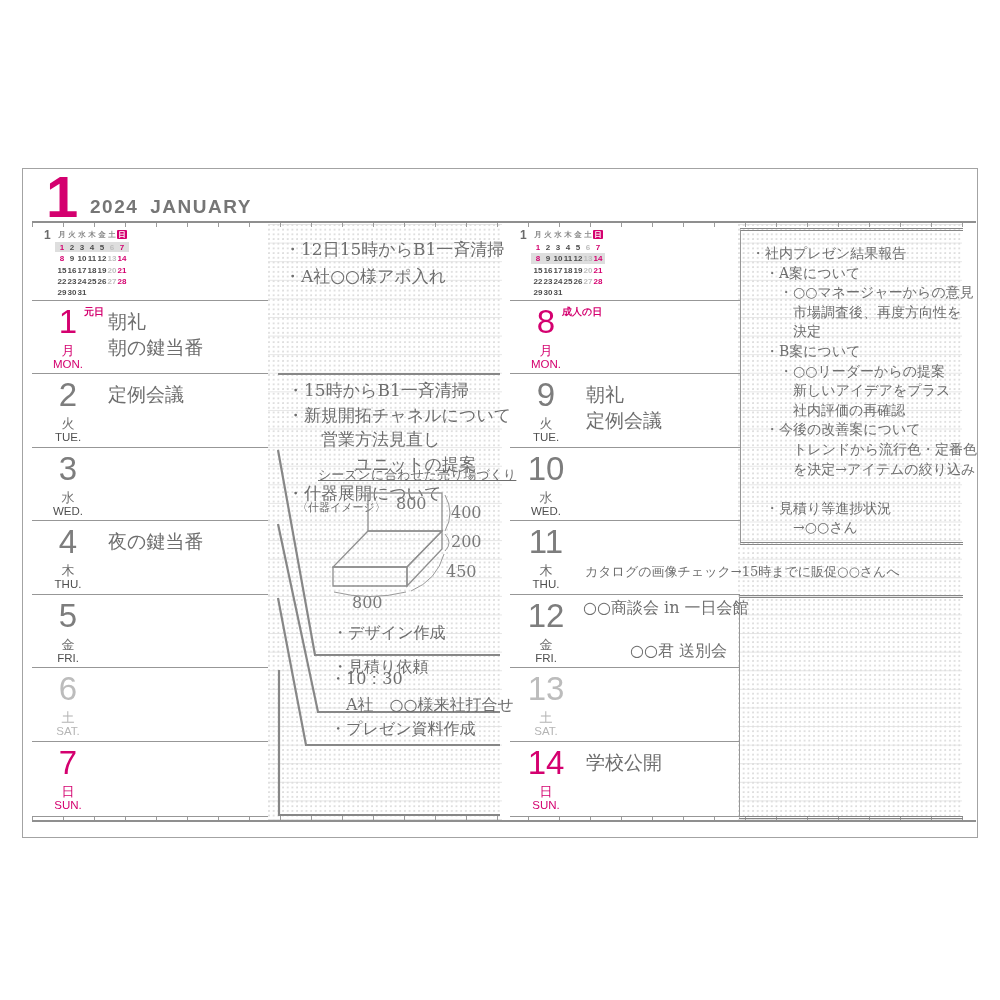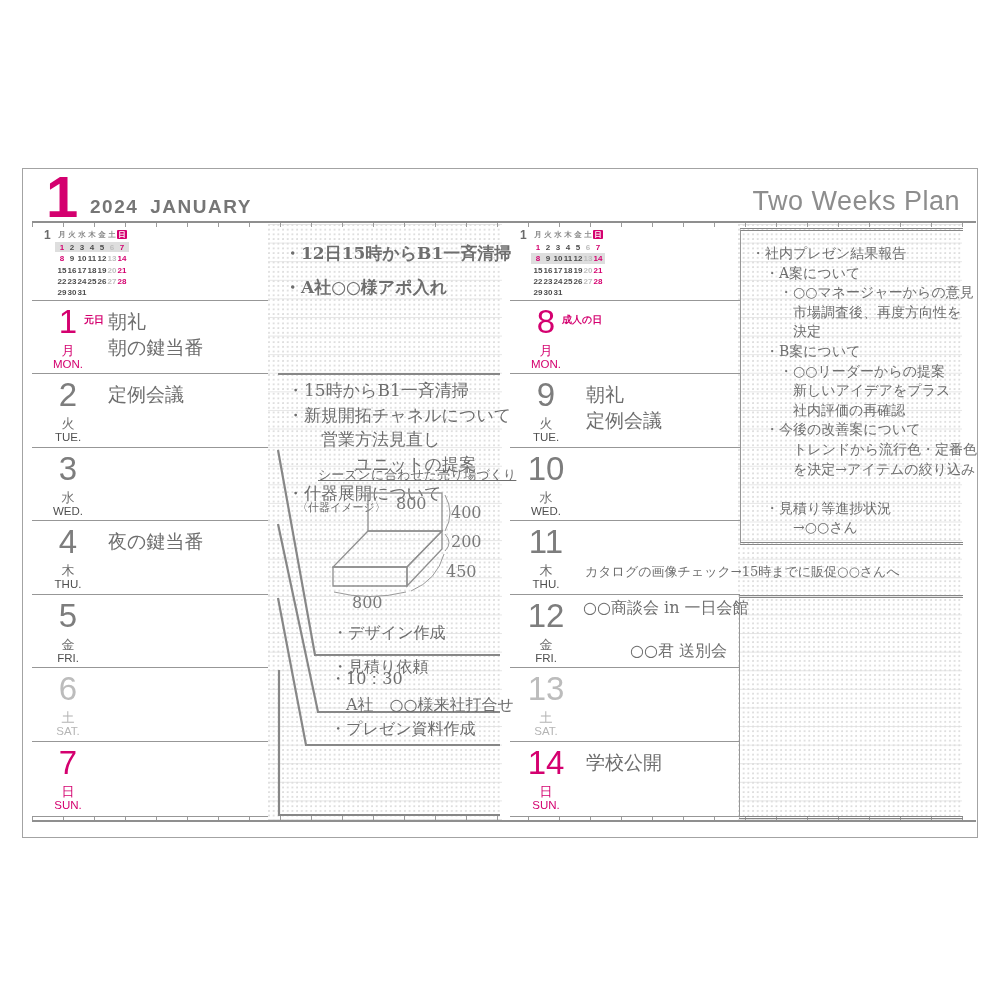--- a/index.html
+++ b/index.html
@@ -32,34 +32,34 @@
   
   .day-row{position:absolute;border-top:1.5px solid #979797;z-index:1;}
   .day-row.last{border-bottom:1.5px solid #979797;}
   .day-num{position:absolute;left:0;top:2px;width:72px;text-align:center;
            font-size:33px;color:#7d7d7d;}
   .day-kanji{position:absolute;left:0;top:41px;width:72px;text-align:center;font-size:13px;color:#6f6f6f;}
   .day-en{position:absolute;left:0;top:57px;width:72px;text-align:center;font-size:11.5px;font-weight:normal;color:#4f4f4f;}
   .day-row.pink .day-num,.day-row.pink .day-kanji,.day-row.pink .day-en{color:var(--pink);}
   .day-row.muted .day-num{color:#bcbcbc;}
   .day-row.muted .day-kanji,.day-row.muted .day-en{color:#b5b5b5;}
-  .holiday-label{position:absolute;left:52px;top:4px;font-size:10px;font-weight:bold;color:var(--pink);margin-top:8px;}
+  .holiday-label{position:absolute;left:52px;top:4px;font-size:10px;font-weight:bold;color:var(--pink);}
   .day-note{position:absolute;left:76px;top:7px;font-size:19px;line-height:26px;}
   
   .minical{position:absolute;width:95px;height:72px;z-index:2;}
   .cal-month{position:absolute;left:0;top:-1px;font-size:12px;font-weight:bold;color:#6a6a6a;}
   .cal-hl{position:absolute;left:11px;width:74px;height:10.5px;background:#dedede;}
   .cal-h,.cal-d{position:absolute;width:10px;text-align:center;font-weight:bold;
                 font-size:7.5px;line-height:11px;color:#8a8a8a;}
   .cal-d{font-size:8px;color:#4c4c4c;}
   .cal-sun-h{background:var(--pink);color:#fff;border-radius:1px;height:9.5px;line-height:9.5px;margin-top:.8px;}
   .cal-d.pink{color:var(--pink);} .cal-d.muted{color:#bdbdbd;}
   
   .memo{z-index:3;}
-  #memo-top{left:284px;top:236px;font-size:17px;line-height:34px;font-weight:bold;}
+  #memo-top{left:284px;top:236px;font-size:17px;line-height:27px;}
   #memo-channel{left:287px;top:378px;font-size:17px;line-height:24.5px;}
   #memo-season{left:318px;top:466px;font-size:13px;text-decoration:underline;}
   #memo-fixture-head{left:287px;top:482px;font-size:17px;}
   #fixture-label{left:297px;top:500px;font-size:11px;}
   #memo-design{left:332px;top:616px;font-size:16px;line-height:34px;}
   #memo-1030{left:330px;top:666px;font-size:16px;line-height:26px;}
   #memo-presen{left:330px;top:719px;font-size:16px;}
   #memo-1400{left:291px;top:745px;font-size:16px;line-height:21px;}
   #day11-note{left:585px;top:563px;font-size:13px;z-index:3;}
   #day12-event{left:583px;top:598px;font-size:16px;z-index:3;}
@@ -86,21 +86,20 @@
   <div class="abs page-border"></div>
   <div class="abs top-rule"></div>
   <div class="abs top-ticks"></div>
   <div class="abs bottom-ticks"></div>
   <div class="abs bottom-rule"></div>
 
   <div class="abs month-number">1</div>
   <div class="abs year-month">
     <span>2024</span><span>JANUARY</span>
   </div>
-  <div class="abs plan-title">Two Weeks Plan</div>
 
   <div class="abs jp memo" id="memo-top">・12日15時からB1一斉清掃
 ・A社○○様アポ入れ</div>
   <div class="abs jp memo" id="memo-channel">・15時からB1一斉清掃
 ・新規開拓チャネルについて
 　　営業方法見直し
 　　　　ユニットの提案</div>
   <div class="abs jp memo" id="memo-season">シーズンに合わせた売り場づくり</div>
   <div class="abs jp memo" id="memo-fixture-head">・什器展開について</div>
   <div class="abs jp memo" id="fixture-label">〈什器イメージ〉</div>

